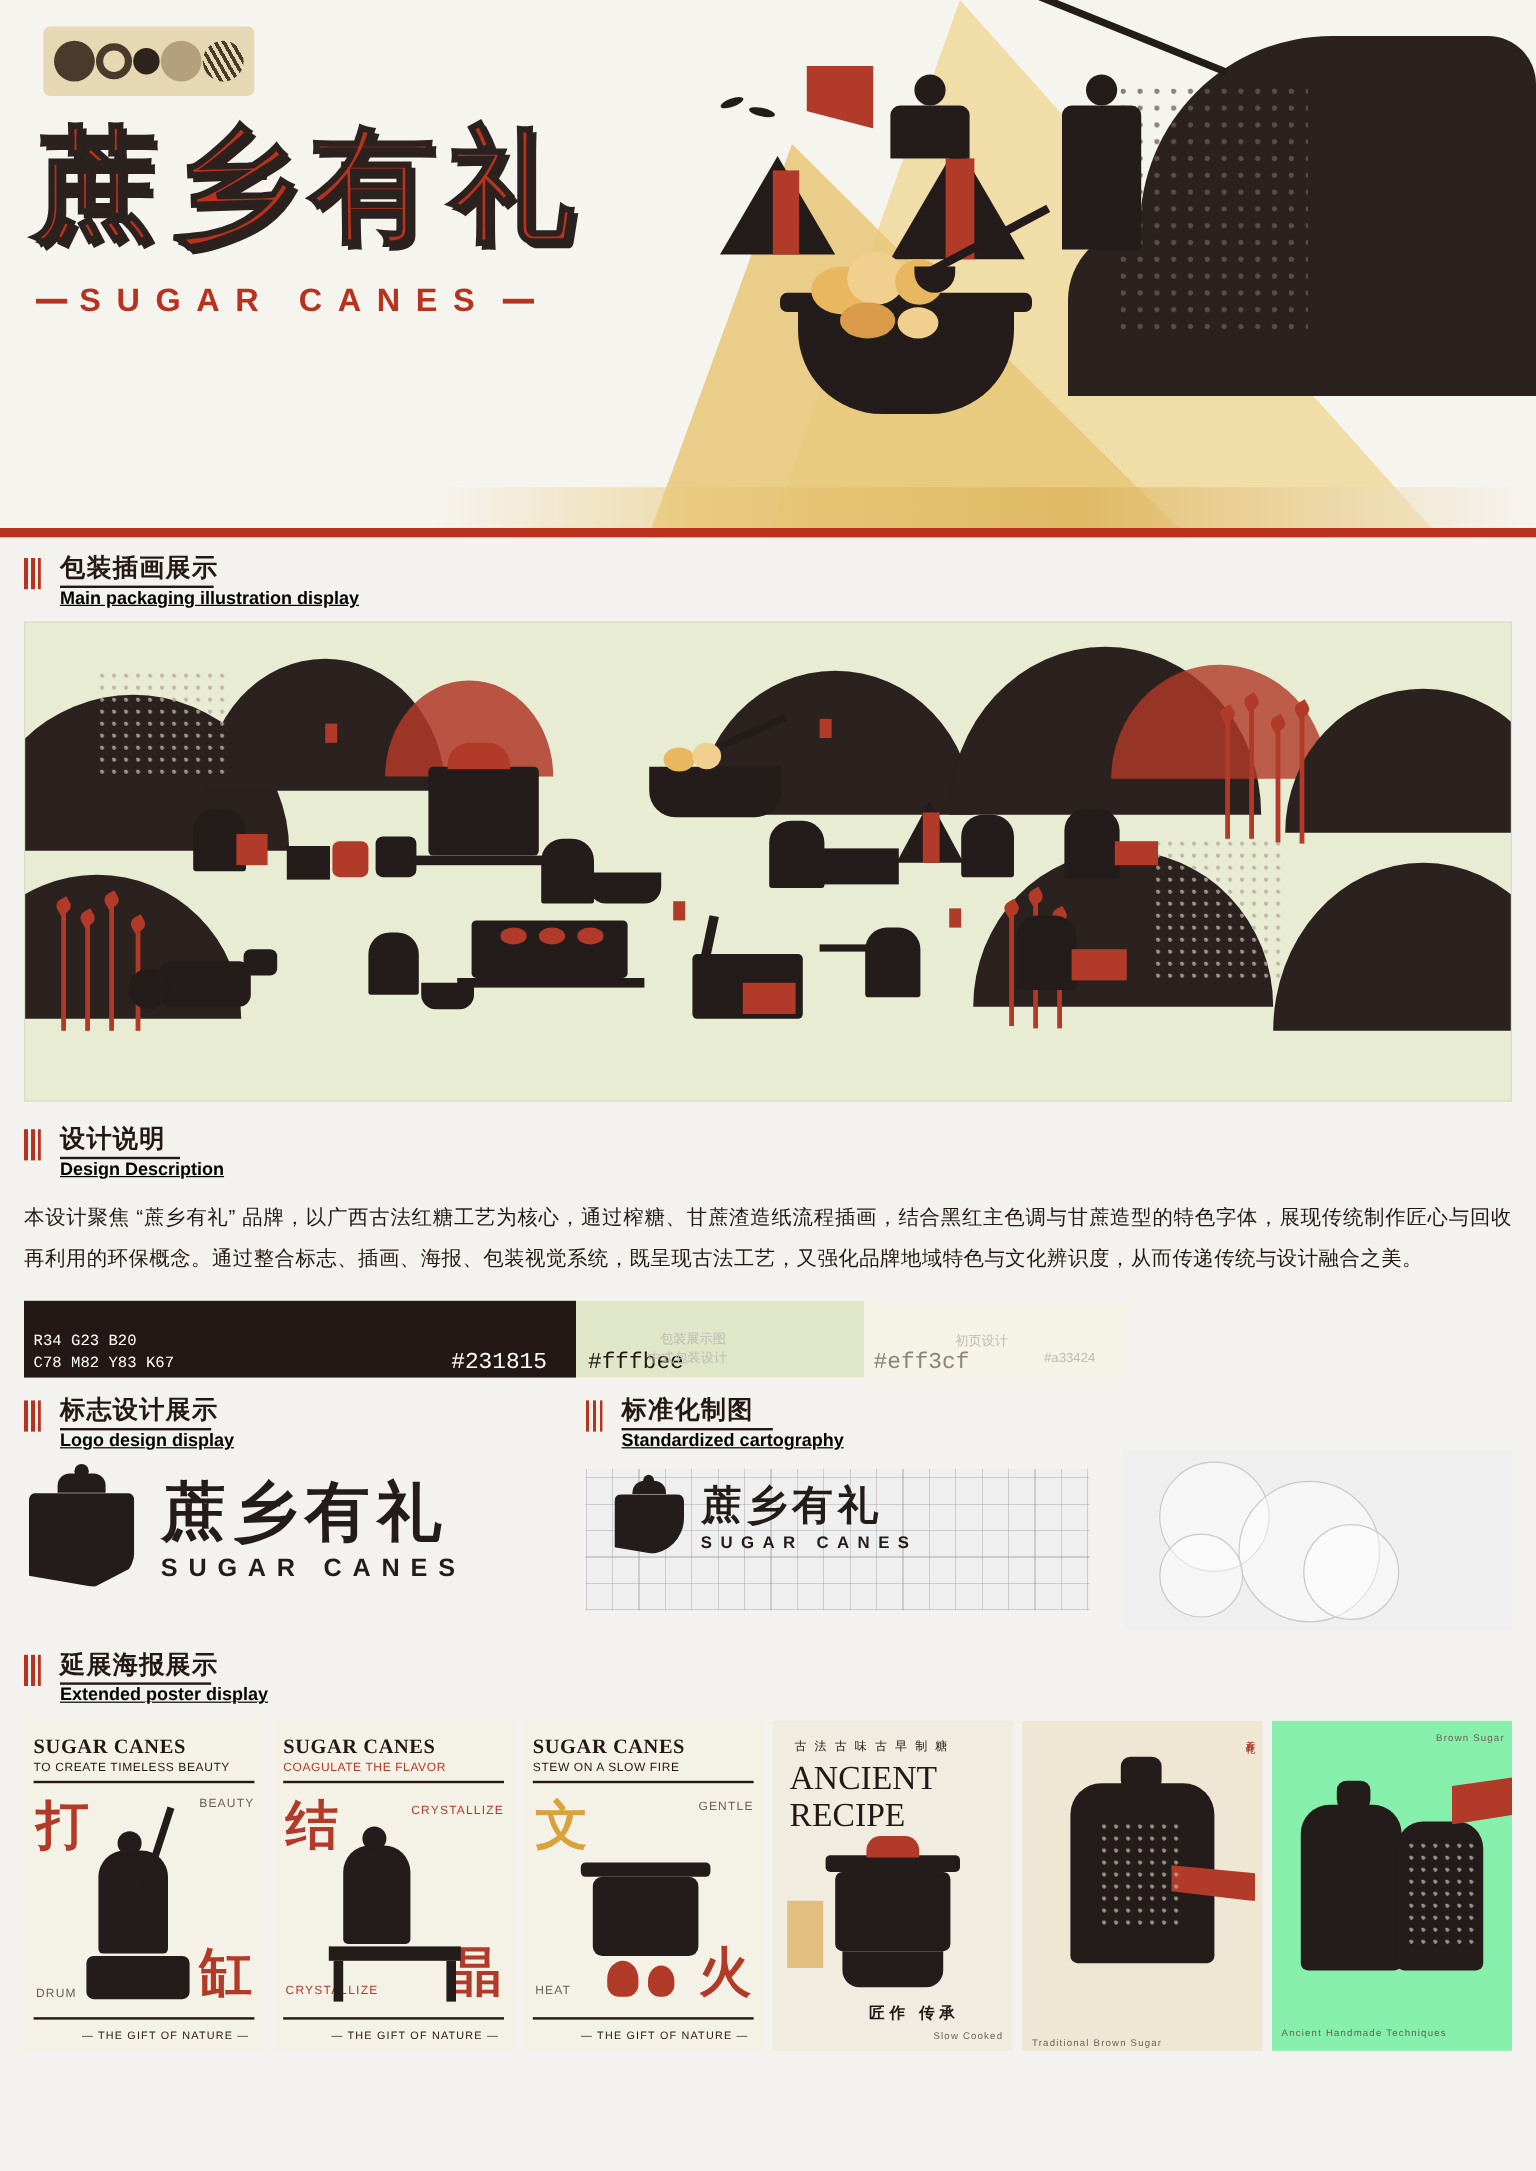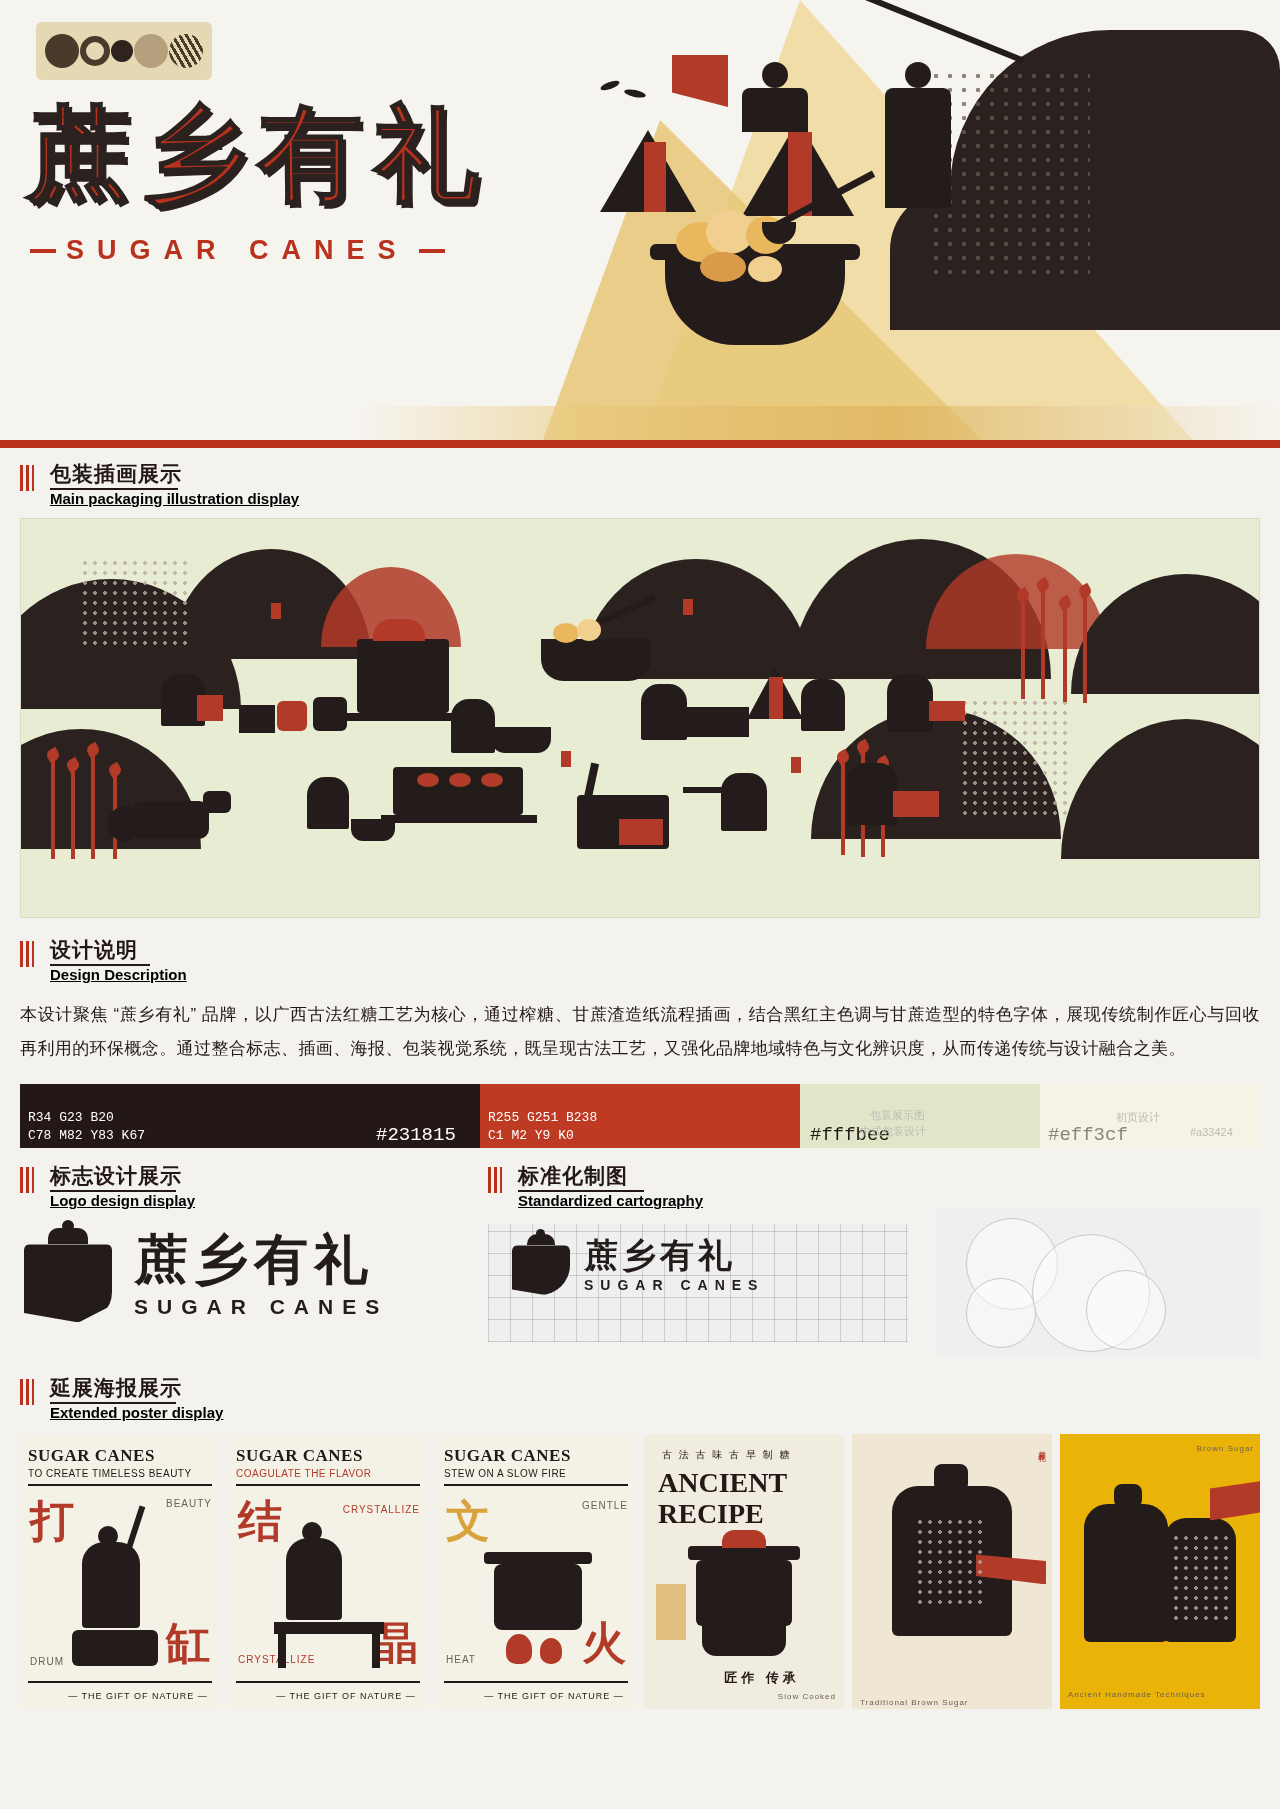--- a/index.html
+++ b/index.html
@@ -354,26 +354,20 @@
     <div class="desc-text">本设计聚焦 “蔗乡有礼” 品牌，以广西古法红糖工艺为核心，通过榨糖、甘蔗渣造纸流程插画，结合黑红主色调与甘蔗造型的特色字体，展现传统制作匠心与回收再利用的环保概念。通过整合标志、插画、海报、包装视觉系统，既呈现古法工艺，又强化品牌地域特色与文化辨识度，从而传递传统与设计融合之美。</div>
   </div>
 
   <div class="colorbar">
     <div class="swatch" style="width:460px;background:#231815;">
       <div class="sw-lbl" style="color:#ffffff;">
         <div>R34 G23 B20</div>
         <div>C78 M82 Y83 K67</div>
       </div>
       <div class="sw-hex" style="left:356px;color:#ffffff;">#231815</div>
-    </div>
-    <div class="swatch" style="width:320px;background:#bf3a22;">
-      <div class="sw-lbl" style="color:#ffffff;">
-        <div>R255 G251 B238</div>
-        <div>C1 M2 Y9 K0</div>
-      </div>
     </div>
     <div class="swatch" style="width:240px;background:#dfe7c8;">
       <div class="sw-hex" style="left:10px;color:#231815;">#fffbee</div>
       <div class="wm" style="left:70px;top:24px;">包装展示图</div>
       <div class="wm" style="left:60px;top:40px;">中式包装设计</div>
     </div>
     <div class="swatch" style="width:220px;background:#f5f2e6;">
       <div class="sw-hex" style="left:8px;color:#8a847a;">#eff3cf</div>
       <div class="wm" style="left:76px;top:26px;">初页设计</div>
       <div class="wm" style="left:150px;top:42px;">#a33424</div>
@@ -495,40 +489,40 @@
       <div class="blk" style="left:58px;top:130px;width:88px;height:66px;border-radius:8px;"></div>
       <div class="blk" style="left:48px;top:118px;width:108px;height:12px;border-radius:4px;"></div>
       <div class="redblk" style="left:70px;top:200px;width:26px;height:30px;border-radius:50% 50% 10px 10px;"></div>
       <div class="redblk" style="left:104px;top:204px;width:22px;height:26px;border-radius:50% 50% 10px 10px;"></div>
       <div class="p-rule" style="bottom:26px;"></div>
       <div class="p-foot">— THE GIFT OF NATURE —</div>
     </div>
 
     <div class="poster" style="background:#f1ece0;">
       <div class="p-sub" style="top:14px;left:18px;letter-spacing:2px;">古 法 古 味 古 早 制 糖</div>
-      <div style="position:absolute;left:14px;top:34px;font-family:'Liberation Serif',serif;font-weight:bold;font-size:28px;line-height:1.1;color:#231815;width:140px;">ANCIENT RECIPE</div>
+      <div style="position:absolute;left:14px;top:34px;font-family:'Liberation Serif',serif;font-weight:normal;font-size:28px;line-height:1.1;color:#231815;width:140px;">ANCIENT RECIPE</div>
       <div class="blk" style="left:52px;top:126px;width:96px;height:66px;border-radius:6px;"></div>
       <div class="blk" style="left:44px;top:112px;width:112px;height:14px;border-radius:4px;"></div>
       <div class="redblk" style="left:78px;top:96px;width:44px;height:18px;border-radius:12px 12px 0 0;"></div>
       <div class="blk" style="left:58px;top:192px;width:84px;height:30px;border-radius:0 0 14px 14px;"></div>
       <div style="position:absolute;left:12px;top:150px;width:30px;height:56px;background:#d8a23c;opacity:.6;"></div>
       <div class="p-foot" style="font-size:13px;font-weight:bold;letter-spacing:4px;bottom:22px;">匠作  传承</div>
       <div class="p-side" style="right:8px;bottom:8px;font-size:8px;">Slow Cooked</div>
     </div>
 
     <div class="poster" style="background:#efe7d4;">
       <div class="blk" style="left:40px;top:52px;width:120px;height:150px;border-radius:26px 26px 6px 6px;"></div>
       <div class="blk" style="left:82px;top:30px;width:34px;height:28px;border-radius:8px;"></div>
       <div class="redblk" style="left:124px;top:120px;width:70px;height:30px;clip-path:polygon(0 0,100% 22%,100% 100%,0 72%);"></div>
       <div class="dotpat" style="left:64px;top:84px;width:72px;height:90px;"></div>
       <div class="p-side" style="right:6px;top:10px;writing-mode:vertical-rl;font-size:8px;color:#b23a28;">蔗乡有礼</div>
       <div class="p-side" style="left:8px;bottom:2px;font-size:8px;">Traditional Brown Sugar</div>
     </div>
 
-    <div class="poster" style="background:#eab308;">
+    <div class="poster" style="background:#86efac;">
       <div class="blk" style="left:24px;top:70px;width:84px;height:138px;border-radius:24px 24px 6px 6px;"></div>
       <div class="blk" style="left:54px;top:50px;width:28px;height:24px;border-radius:8px;"></div>
       <div class="blk" style="left:104px;top:84px;width:72px;height:124px;border-radius:22px 22px 6px 6px;"></div>
       <div class="redblk" style="left:150px;top:46px;width:56px;height:40px;clip-path:polygon(0 20%,100% 0,100% 78%,0 100%);"></div>
       <div class="dotpat" style="left:112px;top:100px;width:58px;height:92px;"></div>
       <div class="p-side" style="right:6px;top:10px;font-size:8px;">Brown Sugar</div>
       <div class="p-side" style="left:8px;bottom:10px;font-size:8px;">Ancient Handmade Techniques</div>
     </div>
 
   </div>

